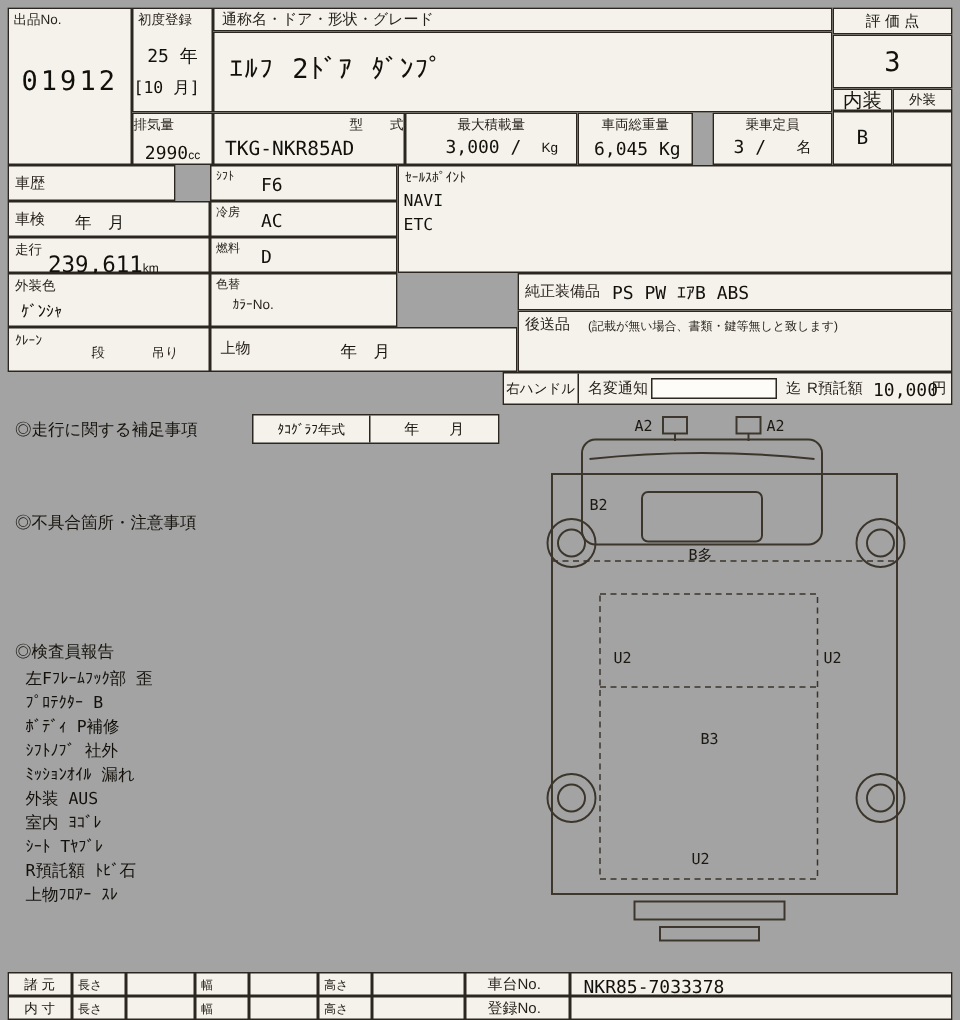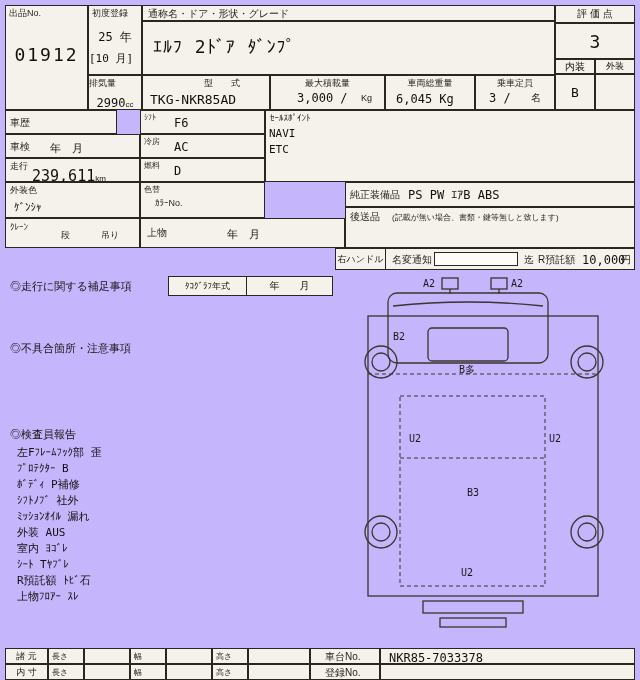--- a/index.html
+++ b/index.html
@@ -1,18 +1,18 @@
 <!DOCTYPE html>
 <html><head>
 <meta charset="utf-8">
 <style>
   *{margin:0;padding:0;box-sizing:border-box}
   html,body{width:640px;height:680px}
   body{background:#d8d5cf;font-family:"Liberation Sans",sans-serif;color:#17140e}
-  #sheet{position:relative;width:640px;height:680px;background:#c4b5fd;overflow:hidden}
+  #sheet{position:relative;width:640px;height:680px;background:#a3a3a3;overflow:hidden}
   .abs{position:absolute}
   .box{position:absolute;border:1px solid #2b2720;background:#f5f2ec}
   .lbl{font-size:9px;color:#241f18;line-height:1}
   .val{font-family:"DejaVu Sans Mono","Liberation Mono",monospace;color:#12100b}
   .ctr{display:flex;align-items:center;justify-content:center}
   .between{display:flex;align-items:center;justify-content:space-between}
   .pre{white-space:pre}
   .list-item{height:16px;font-size:11px;line-height:16px;color:#14110c;font-family:"DejaVu Sans Mono","Liberation Mono",monospace}
   svg .ln{stroke:#3b352c;stroke-width:1.3;fill:none}
   svg .dash{stroke:#3b352c;stroke-width:1;fill:none;stroke-dasharray:4 3}
@@ -36,41 +36,41 @@
 
   <div class="box" style="left:142px;top:5px;width:413px;height:16px">
     <div class="abs lbl" style="left:5px;top:3px;font-size:10px">通称名・ドア・形状・グレード</div>
   </div>
   <div class="box" style="left:142px;top:21px;width:413px;height:54px">
     <div class="abs val" style="left:10px;top:14px;font-size:18px;letter-spacing:1px">ｴﾙﾌ 2ﾄﾞｱ ﾀﾞﾝﾌﾟ</div>
   </div>
 
   <div class="box ctr" style="left:555px;top:5px;width:80px;height:18px;font-size:10px">評 価 点</div>
   <div class="box ctr val" style="left:555px;top:23px;width:80px;height:36px;font-size:18px">3</div>
-  <div class="box ctr" style="left:555px;top:59px;width:40px;height:15px;font-size:10px">内装</div>
+  <div class="box ctr" style="left:555px;top:59px;width:40px;height:15px;font-size:13px">内装</div>
   <div class="box ctr" style="left:595px;top:59px;width:40px;height:15px;font-size:9px">外装</div>
   <div class="box ctr val" style="left:555px;top:74px;width:40px;height:36px;font-size:13px">B</div>
   <div class="box" style="left:595px;top:74px;width:40px;height:36px"></div>
 
   <div class="box" style="left:88px;top:75px;width:54px;height:35px">
     <div class="abs lbl" style="left:0;top:3px;width:100%;text-align:left">排気量</div>
     <div class="abs" style="left:0;top:17px;width:100%;text-align:center"><span class="val" style="font-size:12px">2990</span><span style="font-size:8px">cc</span></div>
   </div>
   <div class="box" style="left:142px;top:75px;width:128px;height:35px">
-    <div class="abs lbl" style="left:16px;top:3px;width:100%;text-align:center">型　　式</div>
+    <div class="abs lbl" style="left:0;top:3px;width:100%;text-align:right">型　　式</div>
     <div class="abs val" style="left:7px;top:16px;font-size:13px">TKG-NKR85AD</div>
   </div>
   <div class="box" style="left:270px;top:75px;width:115px;height:35px">
     <div class="abs lbl" style="left:0;top:3px;width:100%;text-align:center">最大積載量</div>
     <div class="abs between" style="left:0;top:15px;width:100%;padding:0 12px 0 26px">
         <span class="val pre" style="font-size:12px">3,000 /</span>
         <span style="font-size:9px">Kg</span>
       </div>
   </div>
-  <div class="box" style="left:385px;top:75px;width:90px;height:35px">
+  <div class="box" style="left:385px;top:75px;width:77px;height:35px">
     <div class="abs lbl" style="left:0;top:3px;width:100%;text-align:center">車両総重量</div>
     <div class="abs val" style="left:10px;top:16px;font-size:12px">6,045 Kg</div>
   </div>
   <div class="box" style="left:475px;top:75px;width:80px;height:35px">
     <div class="abs lbl" style="left:0;top:3px;width:100%;text-align:center">乗車定員</div>
     <div class="abs between" style="left:0;top:15px;width:100%;padding:0 13px">
         <span class="val pre" style="font-size:12px">3 /</span>
         <span style="font-size:10px">名</span>
       </div>
   </div>

